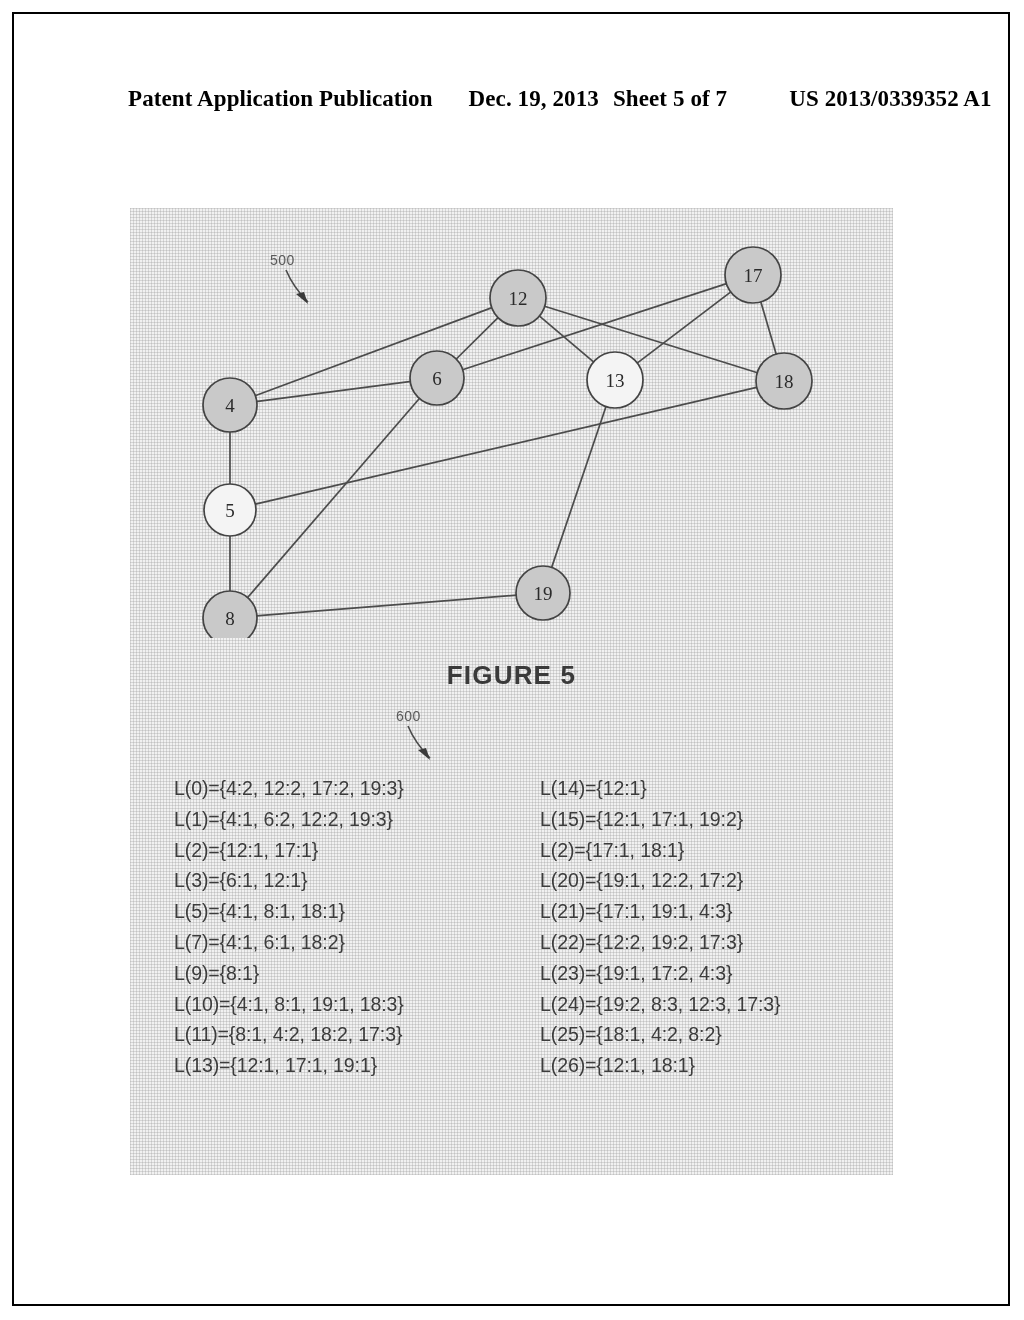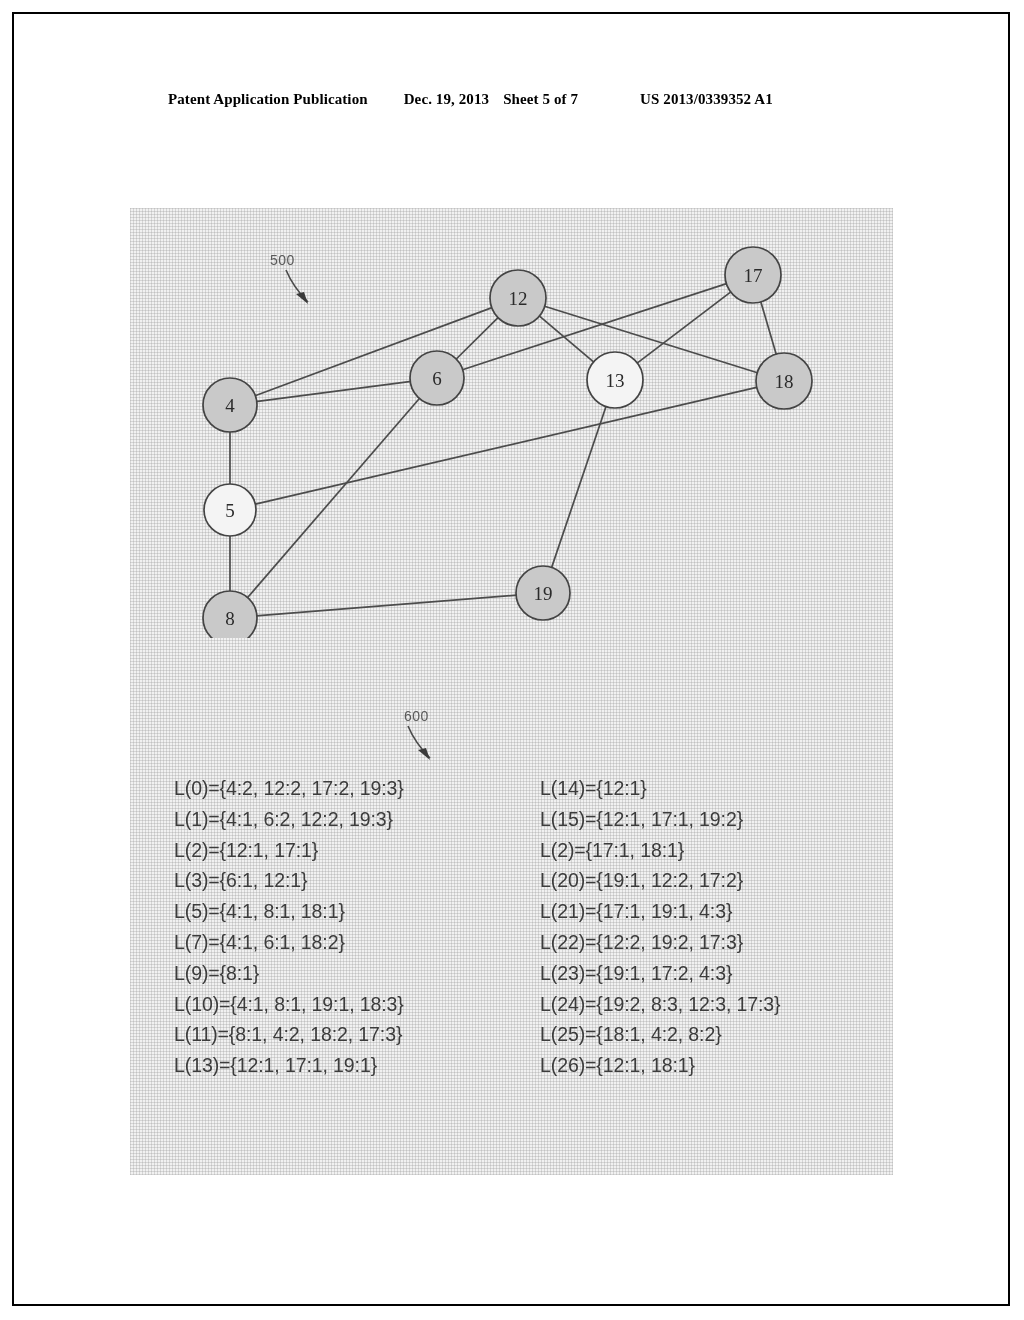--- a/index.html
+++ b/index.html
@@ -30,25 +30,24 @@
   .header {
     position: absolute;
     left: 128px;
     top: 86px;
     width: 770px;
     height: 26px;
     display: flex;
     align-items: center;
     font-family: "Liberation Serif", serif;
     font-weight: bold;
-    font-size: 15px;
+    font-size: 23px;
     color: #000;
     letter-spacing: 0.1px;
     white-space: nowrap;
-    margin-left: 40px;
   }
   .header .h-pub { }
   .header .h-date { margin-left: 36px; }
   .header .h-sheet { margin-left: 14px; }
   .header .h-num { margin-left: 62px; }
 
   
   .scan-panel {
     position: absolute;
     left: 130px;
@@ -78,21 +77,21 @@
 
   .ref-label {
     position: absolute;
     font-family: "Liberation Sans", sans-serif;
     font-size: 14px;
     color: #5a5a5a;
     letter-spacing: 0.5px;
     text-align: right;
   }
   .ref-500 { left: 140px; top: 44px; }
-  .ref-600 { left: 274px; top: 500px; }
+  .ref-600 { left: 266px; top: 500px; }
 
   .fig-caption {
     position: absolute;
     width: 100%;
     text-align: center;
     font-family: "Liberation Sans", sans-serif;
     font-weight: bold;
     font-size: 26px;
     letter-spacing: 1.2px;
     color: #3a3a3a;
@@ -196,20 +195,21 @@
         </g>
       </svg>
   </div>
 
   <div class="ref-label ref-500">500</div>
   <svg class="ref-arrow" style="position:absolute;left:148px;top:60px;" width="40" height="42">
     <path d="M 8 2 C 13 14, 20 24, 30 34" stroke="#4a4a4a" stroke-width="1.6" fill="none"></path>
     <path d="M 30 36 L 18 26 L 26 24 Z" fill="#3a3a3a"></path>
   </svg>
 
+  <div class="fig-caption cap5">FIGURE 5</div>
 
   <div class="ref-label ref-600">600</div>
   <svg class="ref-arrow" style="position:absolute;left:270px;top:516px;" width="40" height="42">
     <path d="M 8 2 C 13 14, 20 24, 30 34" stroke="#4a4a4a" stroke-width="1.6" fill="none"></path>
     <path d="M 30 36 L 18 26 L 26 24 Z" fill="#3a3a3a"></path>
   </svg>
 
   <div class="fig6-lists">
     <div class="list-col col-left" id="col-left">
         <div class="list-line">L(0)={4:2, 12:2, 17:2, 19:3}</div>

